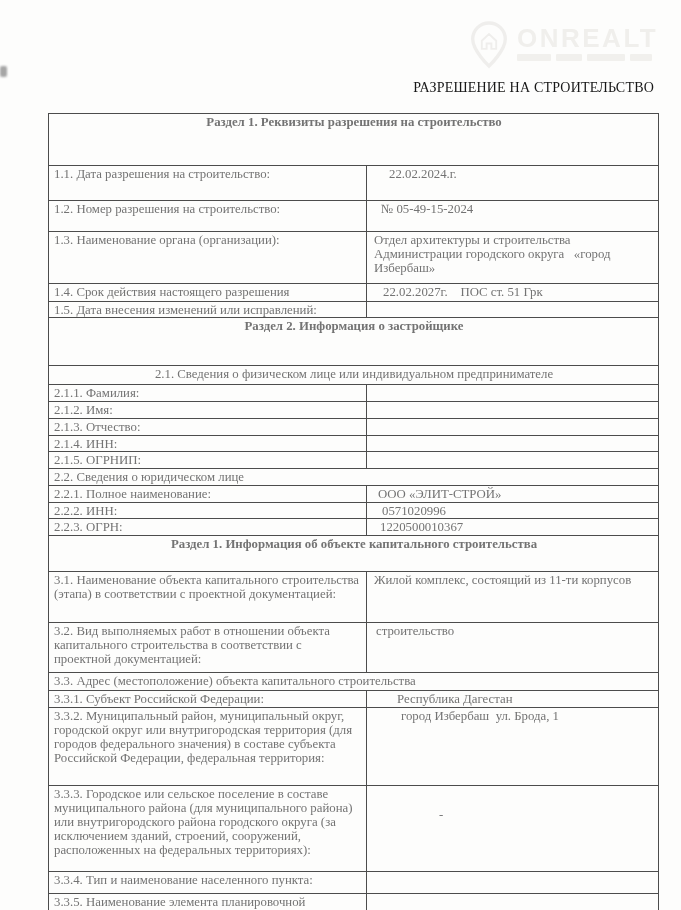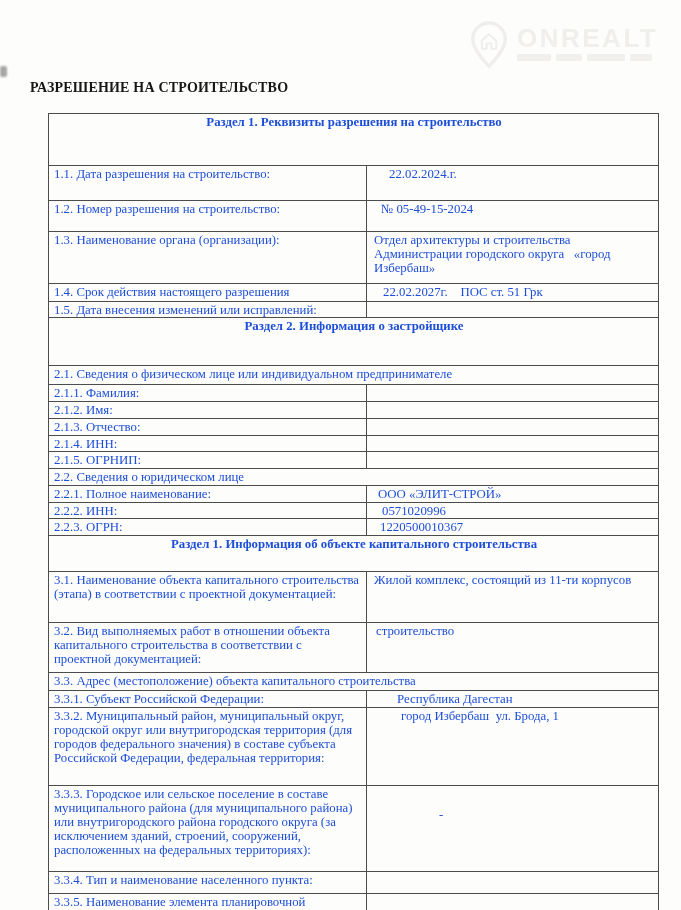--- a/index.html
+++ b/index.html
@@ -14,29 +14,29 @@
   .wm-text{display:flex;flex-direction:column;padding-top:6px}
   .brand{font-family:"Liberation Sans", sans-serif;font-weight:bold;
     font-size:26px;line-height:24px;letter-spacing:2.5px;color:#f0efec}
   .tagline{display:flex;gap:5px;margin-top:4px}
   .tagline span{display:inline-block;height:7px;background:#f1f0ed;border-radius:1px}
   .tagline .b1{width:34px}.tagline .b2{width:26px}.tagline .b3{width:38px}.tagline .b4{width:22px}
   
   .artifact{position:absolute;left:0;top:66px;width:7px;height:11px;
     background:#979797;border-radius:2px;filter:blur(1px);opacity:.85}
   
-  .doc-title{position:absolute;left:30px;top:80px;width:610px;text-align:left;
-    font-weight:bold;font-size:14px;letter-spacing:.2px;color:#171717}
+  .doc-title{position:absolute;left:44px;top:80px;width:610px;text-align:right;
+    font-weight:normal;font-size:14px;letter-spacing:.2px;color:#171717}
   
   table.permit{position:absolute;left:48px;top:113px;width:610px;
     border-collapse:collapse;table-layout:fixed;background:#fdfdfc}
   table.permit td{
     border:1px solid #4c4c4c;vertical-align:top;
     font-size:12.8px;line-height:14px;padding:1px 4px 0 5px;
-    overflow:hidden;color:#1d4ed8;
+    overflow:hidden;color:#737373;
   }
   td.section{font-weight:bold;font-size:13px;text-align:center;padding-top:3px}
   td.value{white-space:pre-wrap}
   td.vbottom{vertical-align:bottom;padding-bottom:2px}
 </style>
 </head>
 <body>
 
 <div class="watermark">
   <svg width="46" height="50" viewBox="0 0 48 52">
@@ -83,21 +83,21 @@
         <td class="label">1.4. Срок действия настоящего разрешения</td>
         <td class="value" style="padding-left: 16px; margin-top: 8px;">22.02.2027г.    ПОС ст. 51 Грк</td>
       </tr>
       <tr style="height: 16px;">
         <td class="label">1.5. Дата внесения изменений или исправлений:</td>
         <td class="value"></td>
       </tr>
       <tr style="height: 48px;">
         <td colspan="2" class="section">Раздел 2. Информация о застройщике</td>
       </tr>
-      <tr style="height: 19px;">
+      <tr style="height: 19px; text-align: center;">
         <td colspan="2" class="fullrow">2.1. Сведения о физическом лице или индивидуальном предпринимателе</td>
       </tr>
       <tr style="height: 17px;">
         <td class="label">2.1.1. Фамилия:</td>
         <td class="value"></td>
       </tr>
       <tr style="height: 17px;">
         <td class="label">2.1.2. Имя:</td>
         <td class="value"></td>
       </tr>

